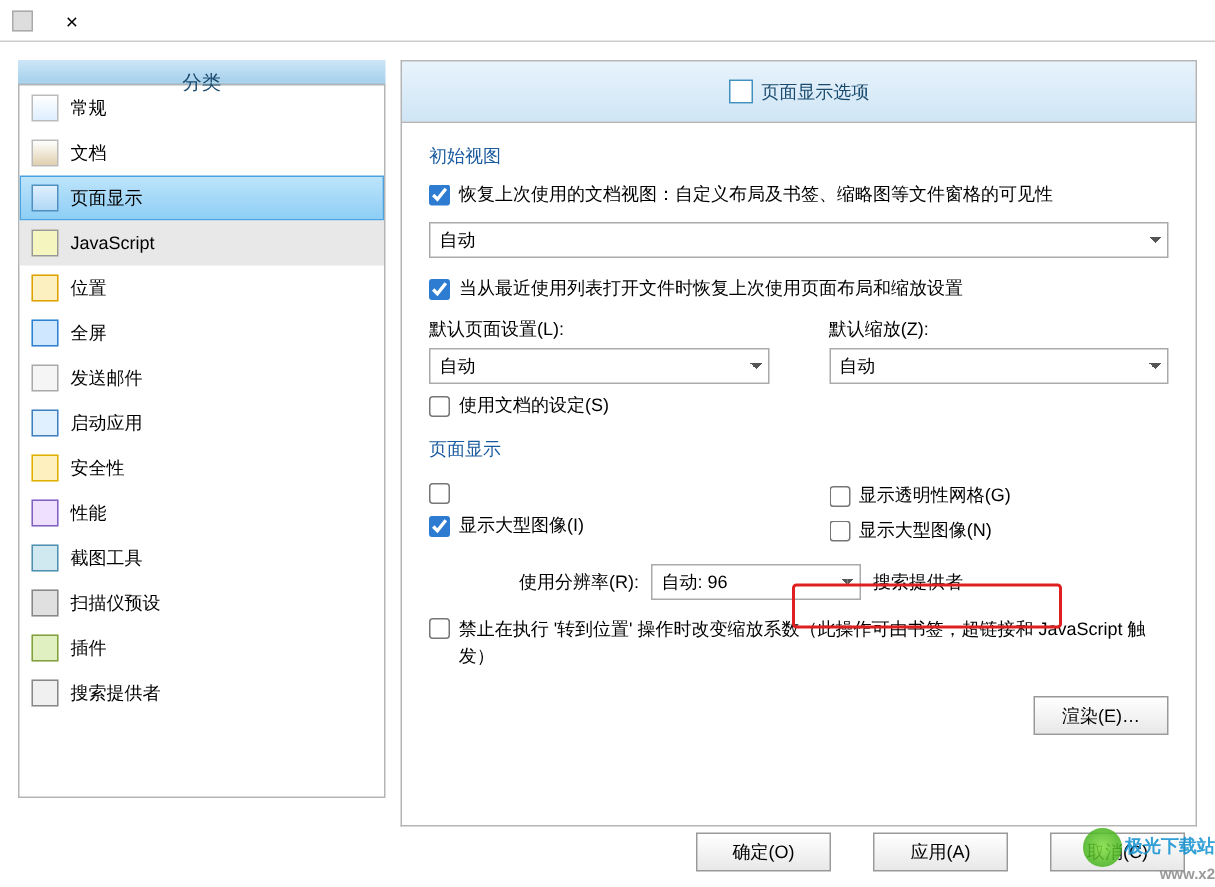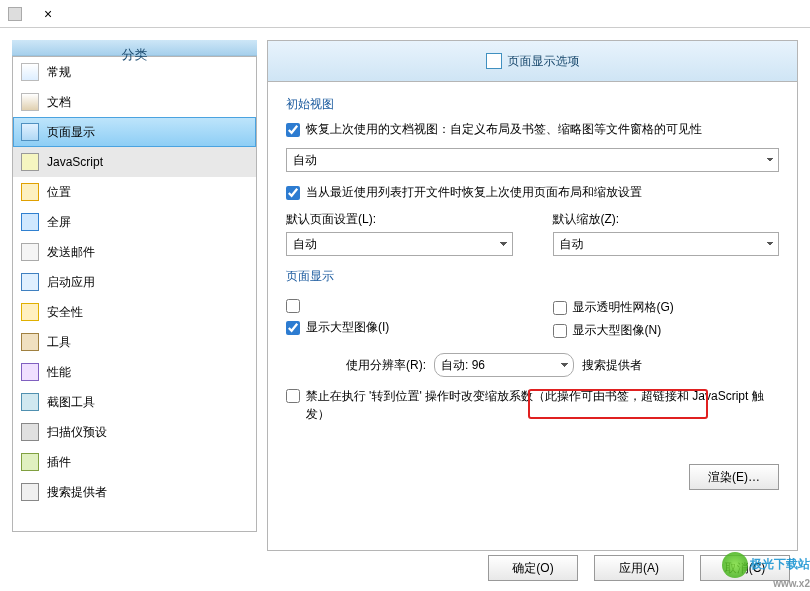--- a/index.html
+++ b/index.html
@@ -53,21 +53,21 @@
 
 .two-col { display: flex; gap: 40px; }
 .col { flex: 1; }
 .field-label { margin-bottom: 4px; display: block; }
 
 .red-box { position: absolute; border: 2px solid #e02020; left: 260px; top: 307px; width: 180px; height: 30px; border-radius: 3px; pointer-events: none; }
 
 .btn-row { position: absolute; right: 18px; bottom: 60px; }
 button { height: 26px; padding: 0 18px; border: 1px solid #999; background: linear-gradient(#fff,#e8e8e8); cursor: pointer; }
 
-.footer { position: absolute; bottom: 10px; right: 20px; display: flex; gap: 16px; }
+.footer { position: absolute; bottom: 10px; right: 20px; display: flex; gap: 28px; }
 .footer button { min-width: 90px; }
 
 .watermark { position: absolute; right: 0; bottom: 2px; font-size: 12px; color: #1090d0; font-weight: bold; opacity: 0.85; pointer-events: none; }
 .watermark .logo { display:inline-block; width:26px; height:26px; border-radius:50%; background: radial-gradient(circle,#80e040,#30a010); vertical-align:middle; margin-right:2px;}
 .watermark .sub { color:#888; font-size:10px; display:block; text-align:right;}
 </style>
 </head>
 <body>
 
 <div class="titlebar">
@@ -107,24 +107,20 @@
           <span class="sb-icon i-mail"></span>
           <span>发送邮件</span>
         </div>
       <div class="sidebar-item">
           <span class="sb-icon i-launch"></span>
           <span>启动应用</span>
         </div>
       <div class="sidebar-item">
           <span class="sb-icon i-sec"></span>
           <span>安全性</span>
-        </div>
-      <div class="sidebar-item">
-          <span class="sb-icon i-tool"></span>
-          <span>工具</span>
         </div>
       <div class="sidebar-item">
           <span class="sb-icon i-perf"></span>
           <span>性能</span>
         </div>
       <div class="sidebar-item">
           <span class="sb-icon i-snap"></span>
           <span>截图工具</span>
         </div>
       <div class="sidebar-item">
@@ -159,20 +155,24 @@
         <div class="row" style="margin-top:12px">
             <input type="checkbox" checked="" style="">
             <label>当从最近使用列表打开文件时恢复上次使用页面布局和缩放设置</label>
           </div>
         <div class="two-col" style="margin-top:10px">
           <div class="col"><label class="field-label"><span>默认页面设置(L):</span></label>
             <select class="combo combo-wide"><option>自动</option></select></div>
           <div class="col"><label class="field-label"><span>默认缩放(Z):</span></label>
             <select class="combo combo-wide"><option>自动</option></select></div>
         </div>
+        <div class="row">
+            <input type="checkbox" style="">
+            <label>使用文档的设定(S)</label>
+          </div>
       </div>
 
       <div class="section">
         <div class="section-title">页面显示</div>
         <div class="two-col">
           <div class="col">
             <div class="row">
                 <input type="checkbox" style="">
               </div>
             <div class="row">
@@ -186,21 +186,21 @@
                 <label>显示透明性网格(G)</label>
               </div>
             <div class="row">
                 <input type="checkbox" style="">
                 <label>显示大型图像(N)</label>
               </div>
           </div>
         </div>
         <div class="row" style="margin-top:8px; padding-left:60px;align-items:center;">
           <label>使用分辨率(R):</label>
-          <select class="combo" style="width:140px; margin:0 8px;border-radius:10px;"><option>自动: 96</option></select>
+          <select class="combo" style="width:140px; margin:0 8px;"><option>自动: 96</option></select>
           <span>搜索提供者</span>
         </div>
         <div class="row" style="margin-top:10px; align-items:flex-start;">
             <input type="checkbox" style="margin-top: 2px;">
             <label style="line-height:1.5;">禁止在执行 '转到位置' 操作时改变缩放系数（此操作可由书签，超链接和 JavaScript 触发）</label>
           </div>
       </div>
 
       <div class="red-box"></div>
 

